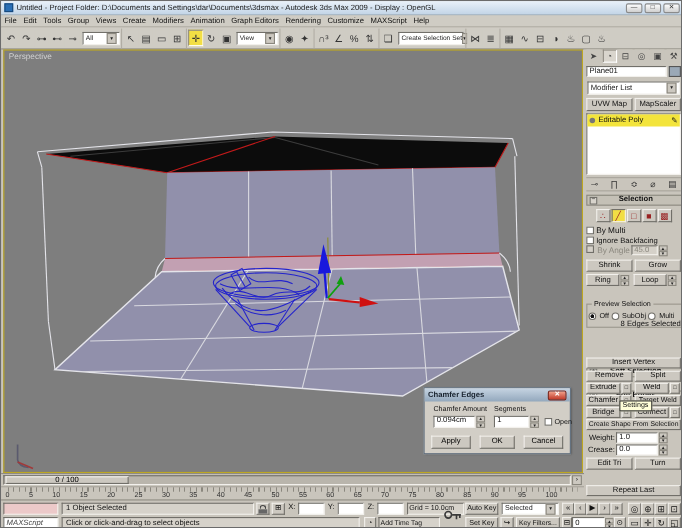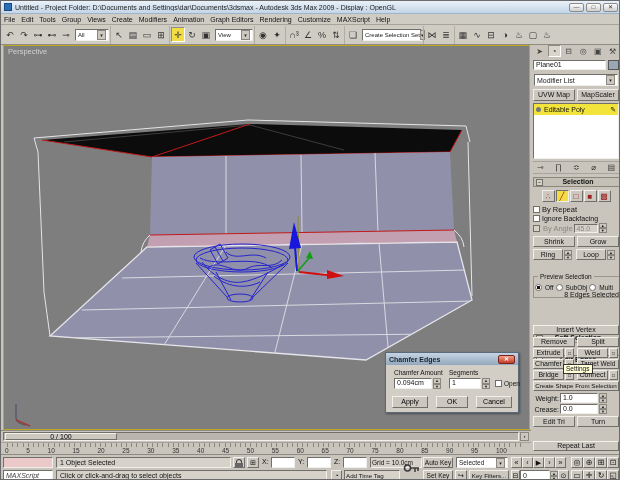--- a/index.html
+++ b/index.html
@@ -321,26 +321,26 @@
       <span class="pm">−</span><span>Selection</span>
     </div>
     <div class="cp-row" style="top:145px;display:flex;justify-content:center;gap:1px">
         <span class="sobtn">∴</span>
         <span class="sobtn active">╱</span>
         <span class="sobtn">□</span>
         <span class="sobtn">■</span>
         <span class="sobtn">▩</span>
       </div>
     <div class="cp-row" style="top:160px">
-      <span class="cb"></span><span>By Repeat</span>
+      <span class="cb"></span><span>By Multi</span>
     </div>
     <div class="cp-row" style="top:169px">
       <span class="cb"></span><span style="font-size:7px">Ignore Backfacing</span>
     </div>
-    <div class="cp-row dis" style="top:178px;display:flex;align-items:center;gap:1px">
+    <div class="cp-row dis" style="top:178px;display:flex;gap:1px">
       <span class="cb dis"></span>
         <span>By Angle</span>
       <span class="field dis" style="width:24px;height:9px;background:#d5d1c9">45.0</span>
       <span class="spin">
           <i>▲</i>
           <i>▼</i>
         </span>
     </div>
     <div class="cp-row" style="top:191px;display:flex;gap:2px">
       <span class="btn3d" style="flex:1;height:11px;line-height:9px">Shrink</span>

